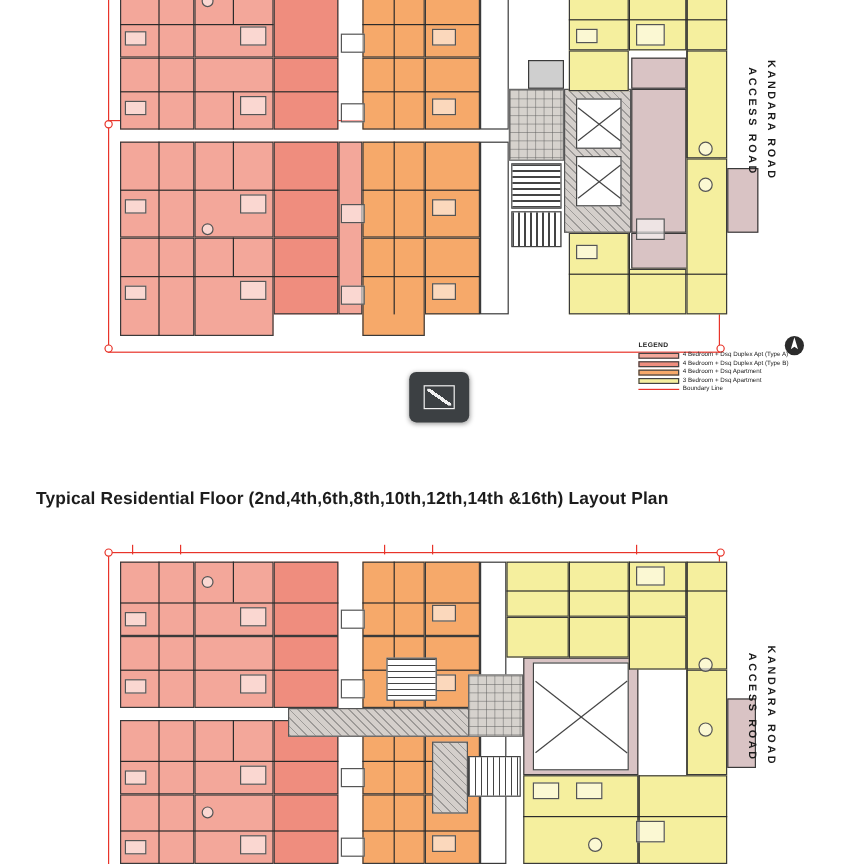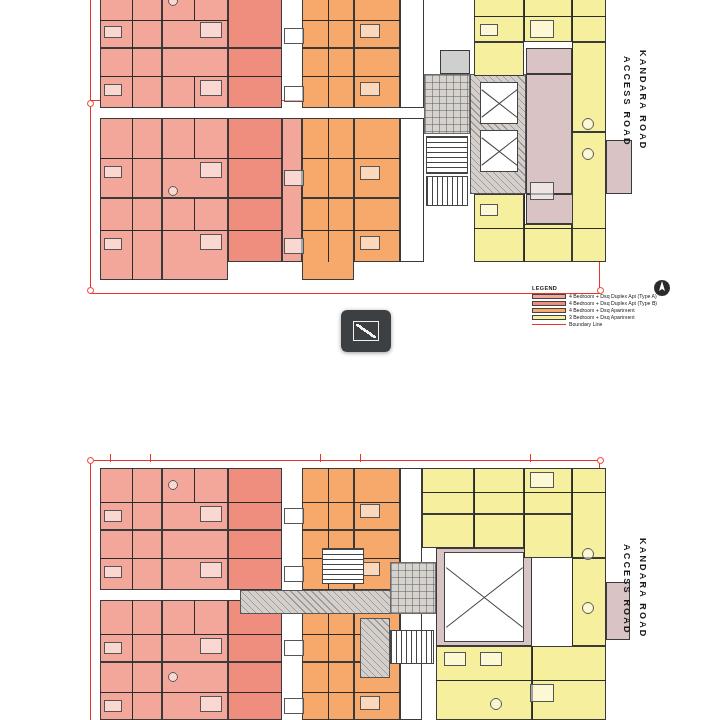--- a/index.html
+++ b/index.html
@@ -370,20 +370,21 @@
         </div>
         <div class="legend-row">
           <span class="legend-line"></span>
           <span class="legend-text">Boundary Line</span>
         </div>
       </div>
 
     </div>
   </div>
 
+  <div class="plan-title" style="left:30px; top:408px;">Typical Residential Floor (2nd,4th,6th,8th,10th,12th,14th &amp;16th) Layout Plan</div>
 
   <div class="pager" style="left:341px; top:310px;">
     <div class="pager-glyph"></div>
   </div>
 
   <div class="plan" style="left:60px; top:452px; width:600px; height:268px;">
     <div class="plan-canvas">
 
       <div class="boundary" style="left:30px; top:8px; width:510px; height:268px; border-bottom:none;"></div>
       <div class="bnode" style="left:27px; top:5px;"></div>

